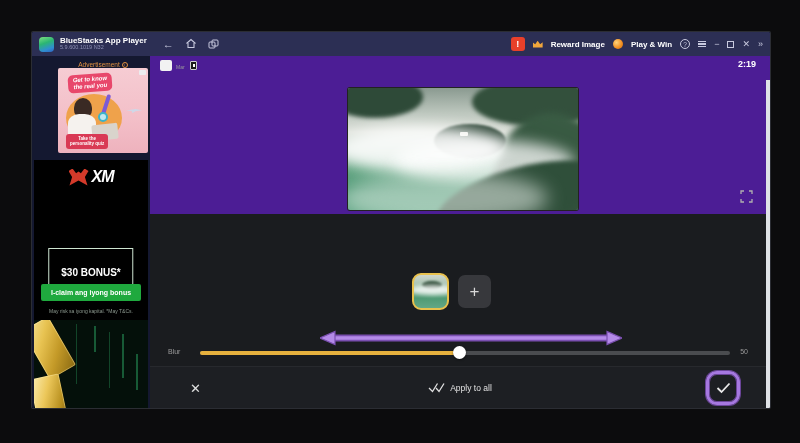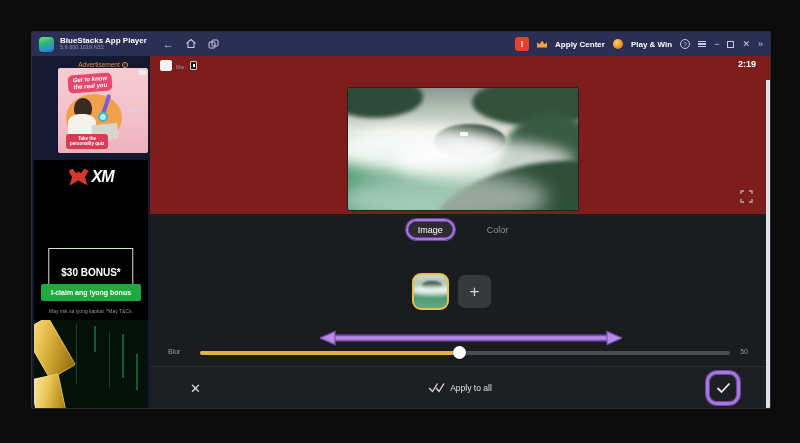--- a/index.html
+++ b/index.html
@@ -51,21 +51,21 @@
   .xm-bonus { position:absolute; left:50%; transform:translateX(-50%); top:88px; border:1px solid #cfe6d2; padding:18px 12px; color:#fff; font-size:10px; font-weight:bold; white-space:nowrap; }
   .xm-cta { position:absolute; left:7px; right:7px; top:124px; height:17px; background:#1fa93e; border-radius:2px; color:#fff; font-size:7px; font-weight:bold; display:flex; align-items:center; justify-content:center; }
   .xm-disc { position:absolute; left:0; top:148px; width:100%; text-align:center; color:#8d9a90; font-size:5px; }
   .xm-gold { position:absolute; left:0; top:160px; width:100%; height:88px; background:#04100a; overflow:hidden; }
   .candle { position:absolute; width:2px; background:#1f7a48; opacity:.7; }
   .candle.wick { width:0.8px; opacity:.5; }
   .bar1 { left:14px; top:18px; width:30px; height:56px; transform:rotate(-30deg); background:linear-gradient(135deg,#f7eaa8 0%,#e8c352 35%,#c49a28 65%,#8a6a12 100%); border-radius:2px; box-shadow:inset 0 0 0 1px rgba(255,240,180,.4); }
   .bar2 { left:52px; top:26px; width:30px; height:50px; transform:rotate(-12deg); background:linear-gradient(115deg,#fdf2bd 0%,#ecc75a 40%,#b8901f 75%,#7a5c0e 100%); border-radius:2px; box-shadow:inset 0 0 0 1px rgba(255,240,180,.4); }
 
   
-  .app { position:absolute; left:118px; top:24px; width:620px; height:352px; background:#7f1d1d; }
+  .app { position:absolute; left:118px; top:24px; width:620px; height:352px; background:#4c1d95; }
   .file-icon { position:absolute; left:10px; top:4px; width:12px; height:11px; background:#f2f2f2; border-radius:2px; }
   .file-label { position:absolute; left:26px; top:8px; color:#9a9a9a; font-size:5px; }
   .file-badge { position:absolute; left:40px; top:5px; width:7px; height:9px; border:1px solid #cfcfcf; background:#1a1a1a; border-radius:1px; }
   .file-badge::after { content:""; position:absolute; left:1.5px; top:2px; width:2.5px; height:2.5px; background:#fff; }
   .clock { position:absolute; right:14px; top:3px; color:#fff; font-size:9px; font-weight:bold; }
 
   .preview { position:absolute; left:198px; top:32px; width:230px; height:122px; border-radius:2px; overflow:hidden; background:linear-gradient(180deg,#8a9a90 0%,#bcc6bd 20%,#dde1da 36%,#a9c5b3 52%,#63a582 66%,#3d8f68 82%,#4f9d78 100%); box-shadow:0 0 0 1px #222; }
   .pv { position:absolute; border-radius:50%; }
   .pv-hill-tl { left:-20px; top:-12px; width:95px; height:42px; background:#2e4a38; filter:blur(2px); }
   .pv-hill-tr { right:-24px; top:-10px; width:130px; height:48px; background:#33503c; filter:blur(2px); }
@@ -128,21 +128,21 @@
       <span>
         <svg width="11" height="10" viewBox="0 0 11 10" fill="none" stroke="#c8cadf" stroke-width="1">
             <rect x="1" y="3" width="6" height="6" rx="1"></rect>
             <rect x="4" y="1" width="6" height="6" rx="1"></rect>
           </svg>
       </span>
     </div>
     <div class="tb-right">
       <div class="alert-btn">!</div>
       <div class="crown"></div>
-      <span class="tb-label">Apply Center</span>
+      <span class="tb-label">Reward Image</span>
       <div class="pw-icon"></div>
       <span class="tb-label">Play &amp; Win</span>
       <div class="help-circle">?</div>
       <div class="burger">
           <i></i>
           <i></i>
           <i></i>
         </div>
       <span class="ctrl">−</span>
       <div class="max-box"></div>
@@ -219,26 +219,20 @@
     <div class="expand-btn">
       <svg width="13" height="13" viewBox="0 0 13 13" fill="none" stroke="#b0b0b0" stroke-width="1.3">
           <path d="M1 4 V1 H4"></path>
           <path d="M9 1 H12 V4"></path>
           <path d="M12 9 V12 H9"></path>
           <path d="M4 12 H1 V9"></path>
         </svg>
     </div>
 
     <div class="panel">
-      <div class="tabs-row">
-        <div class="tab-image-wrap">
-          <div class="tab-image">Image</div>
-        </div>
-        <div class="tab-color">Color</div>
-      </div>
 
       <div class="thumb">
         <div class="thumb-hill"></div>
         <div class="thumb-fog"></div>
       </div>
       <div class="plus-btn">+</div>
 
       <svg class="arrow-annot" viewBox="0 0 302 16">
         <line x1="12" y1="8" x2="290" y2="8" stroke="#7a4fb0" stroke-width="7"></line>
         <line x1="12" y1="8" x2="290" y2="8" stroke="#b48ae8" stroke-width="3.5"></line>

